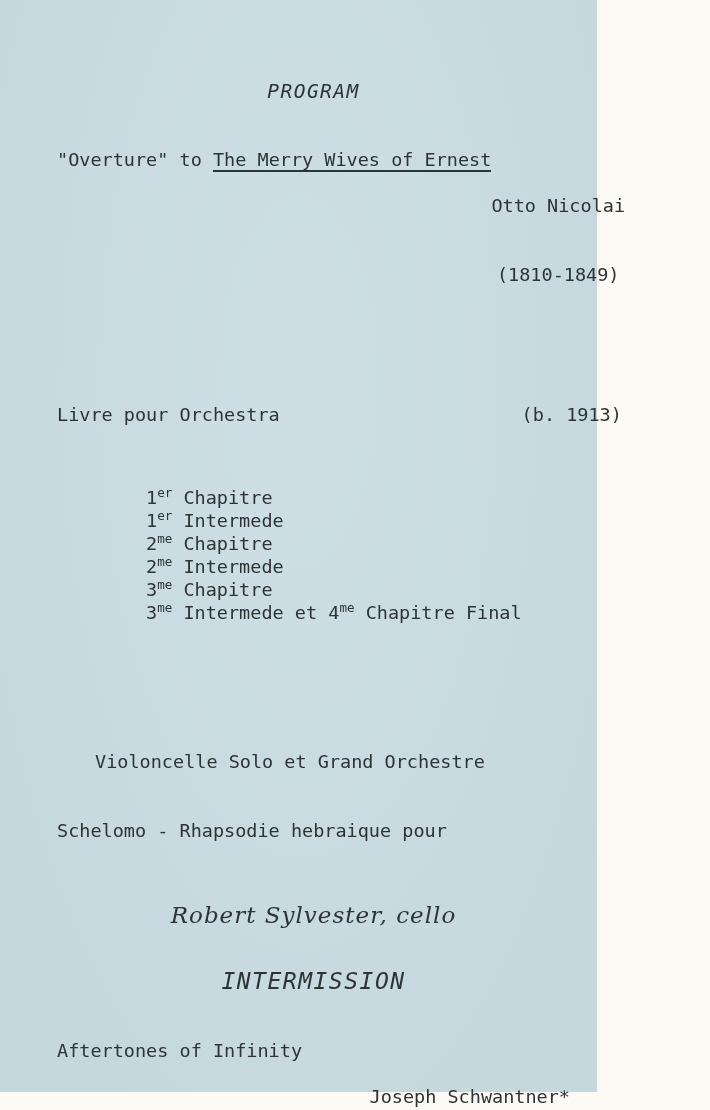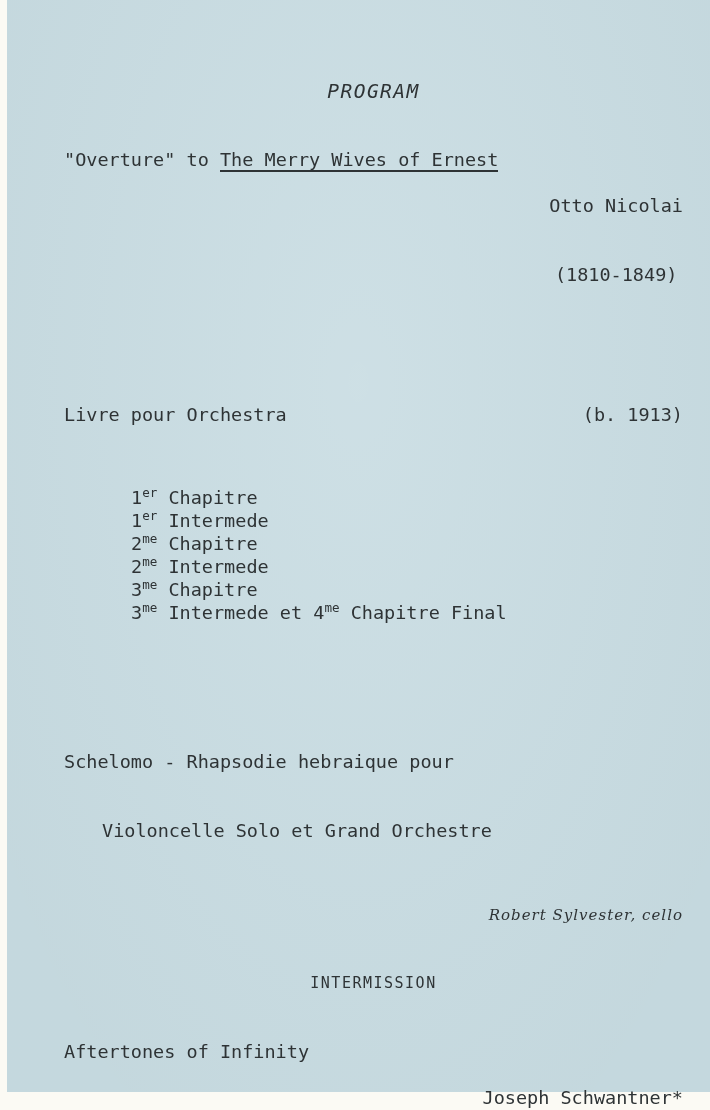--- a/index.html
+++ b/index.html
@@ -5,22 +5,22 @@
   html, body { margin: 0; padding: 0; }
   body {
     width: 710px; height: 1110px;
     background: #fbfaf4;
     position: relative;
     overflow: hidden;
     font-family: "DejaVu Sans Mono", "Liberation Mono", monospace;
   }
   .paper {
     position: absolute;
-    left: 7px; top: 0;
-    width: 703px; height: 1092px;
+    left: 0; top: 0;
+    width: 597px; height: 1092px;
     background: #c8dce2;
     background-image: radial-gradient(ellipse at 50% 35%, rgba(255,255,255,0.10), rgba(0,0,0,0.02) 85%);
     color: #2e3335;
     font-size: 18.5px;
     line-height: 23px;
   }
   .content {
     padding: 80px 27px 0 57px;
   }
   .centered { text-align: center; }
@@ -37,38 +37,39 @@
   }
   .w-left { white-space: pre; }
   .w-right { text-align: center; white-space: pre; flex: none; }
   .underlined {
     border-bottom: 2px solid #2e3335;
   }
   .work-1 { margin-top: 45px; }
   .work-2 { margin-top: 25px; }
   .movements {
     margin-top: 14px;
-    margin-left: 67px;
+    margin-left: 89px;
   }
   .movement sup {
     font-size: 0.68em;
     line-height: 0;
   }
   .work-3 { margin-top: 34px; }
   .performer {
     margin-top: 16px;
-    text-align: right;
+    text-align: center;
     font-family: "DejaVu Serif", serif;
     font-style: italic;
-    font-size: 15px;
+    font-size: 23px;
     letter-spacing: 1px;
   }
   .intermission-row { margin-top: 43px; }
   .intermission {
-    font-size: 15px;
+    font-style: italic;
+    font-size: 23px;
     letter-spacing: 1.5px;
   }
   .work-4 { margin-top: 45px; }
 </style>
 </head>
 <body>
 
 <div class="paper">
   <div class="content">
 
@@ -89,22 +90,22 @@
         <div>Livre pour Orchestra</div>
         <div class="movements"><div class="movement"><span>1</span><sup>er</sup><span> Chapitre</span></div><div class="movement"><span>1</span><sup>er</sup><span> Intermede</span></div><div class="movement"><span>2</span><sup>me</sup><span> Chapitre</span></div><div class="movement"><span>2</span><sup>me</sup><span> Intermede</span></div><div class="movement"><span>3</span><sup>me</sup><span> Chapitre</span></div><div class="movement"><span>3</span><sup>me</sup><span> Intermede et 4</span><sup>me</sup><span> Chapitre Final</span></div></div>
       </div>
       <div class="w-right">
         <div>(b. 1913)</div>
       </div>
     </div>
 
     <div class="work work-3">
       <div class="w-left">
+        <div style="margin-left:38px;">Violoncelle Solo et Grand Orchestre</div>
         <div>Schelomo - Rhapsodie hebraique pour</div>
-        <div style="margin-left:38px;">Violoncelle Solo et Grand Orchestre</div>
       </div>
     </div>
 
     <div class="performer">Robert Sylvester, cello</div>
 
     <div class="centered intermission-row">
       <span class="intermission">INTERMISSION</span>
     </div>
 
     <div class="work work-4">

